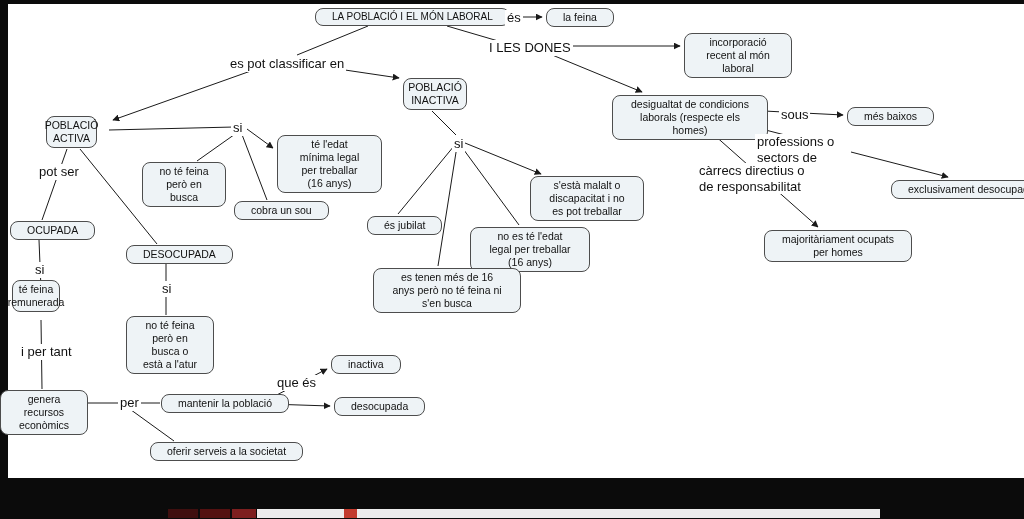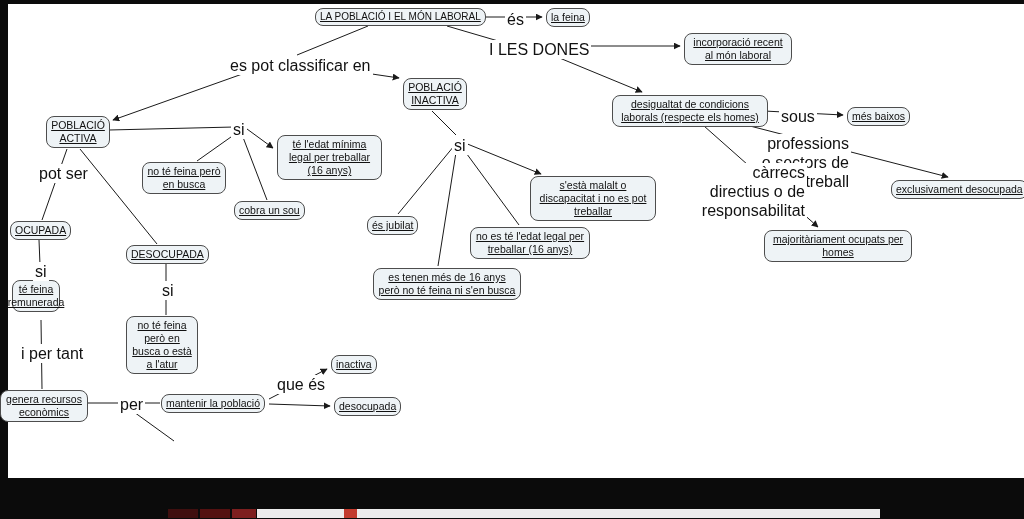--- a/index.html
+++ b/index.html
@@ -13,24 +13,24 @@
   *{margin:0;padding:0;box-sizing:border-box;}
   body{width:1024px;height:519px;background:var(--frame-bg);position:relative;overflow:hidden;
        font-family:"Liberation Sans",sans-serif;}
   .screen{position:absolute;inset:0;}
   .canvas{position:absolute;left:8px;top:4px;width:1016px;height:474px;background:var(--canvas-bg);}
   svg.wires{position:absolute;left:0;top:0;width:1024px;height:478px;z-index:2;}
   svg.wires line{stroke:var(--line-color);stroke-width:1;}
   .node{position:absolute;z-index:3;display:flex;align-items:center;justify-content:center;
         text-align:center;background:var(--node-fill);border:1px solid var(--node-border);
         border-radius:8px;font-size:10.5px;line-height:1.24;color:var(--text-color);
-        padding:2px 4px;min-height:18px;text-decoration:underline;}
+        padding:2px 16px;min-height:18px;}
   .nw{white-space:nowrap;}
-  .link-label{position:absolute;z-index:3;background:var(--canvas-bg);font-size:16px;
-              line-height:1.2;color:var(--text-color);text-align:right;padding:0 2px;}
+  .link-label{position:absolute;z-index:3;background:var(--canvas-bg);font-size:13px;
+              line-height:1.2;color:var(--text-color);text-align:left;padding:0 2px;}
   .bottom-band{position:absolute;left:0;top:478px;width:1024px;height:41px;background:var(--frame-bg);z-index:4;}
   .strip-seg{position:absolute;top:509px;height:9px;z-index:5;}
 </style>
 </head>
 <body>
 
 <div class="screen">
 
   <div class="canvas"></div>
 
@@ -69,38 +69,39 @@
     <line x1="750" y1="126" x2="948" y2="177" marker-end="url(#arr)"></line>
     <line x1="704" y1="126" x2="818" y2="227" marker-end="url(#arr)"></line>
   </svg>
 
   <div class="node nw" style="left:315px;top:8px;font-size:10px">LA POBLACIÓ I EL MÓN LABORAL</div>
   <div class="node nw" style="left:546px;top:8px">la feina</div>
   <div class="node" style="left:684px;top:33px;width:108px">incorporació recent al món laboral</div>
   <div class="node" style="left:403px;top:78px;width:64px">POBLACIÓ INACTIVA</div>
   <div class="node" style="left:612px;top:95px;width:156px">desigualtat de condicions laborals (respecte els homes)</div>
   <div class="node nw" style="left:847px;top:107px">més baixos</div>
-  <div class="node" style="left:46px;top:116px;width:64px">POBLACIÓ ACTIVA</div>
+  <div class="node" style="left:46px;top:116px;width:51px">POBLACIÓ ACTIVA</div>
   <div class="node" style="left:277px;top:135px;width:105px">té l'edat mínima legal per treballar (16 anys)</div>
   <div class="node" style="left:142px;top:162px;width:84px">no té feina però en busca</div>
-  <div class="node" style="left:530px;top:176px;width:126px">s'està malalt o discapacitat i no es pot treballar</div>
+  <div class="node" style="left:530px;top:176px;width:114px">s'està malalt o discapacitat i no es pot treballar</div>
   <div class="node nw" style="left:891px;top:180px">exclusivament desocupada</div>
   <div class="node nw" style="left:234px;top:201px">cobra un sou</div>
   <div class="node nw" style="left:367px;top:216px">és jubilat</div>
   <div class="node nw" style="left:10px;top:221px">OCUPADA</div>
   <div class="node" style="left:470px;top:227px;width:120px">no es té l'edat legal per treballar (16 anys)</div>
   <div class="node" style="left:764px;top:230px;width:148px">majoritàriament ocupats per homes</div>
   <div class="node nw" style="left:126px;top:245px">DESOCUPADA</div>
   <div class="node" style="left:373px;top:268px;width:148px">es tenen més de 16 anys però no té feina ni s'en busca</div>
   <div class="node" style="left:12px;top:280px;width:48px">té feina remunerada</div>
-  <div class="node" style="left:126px;top:316px;width:72px">no té feina però en busca o està a l'atur</div>
+  <div class="node" style="left:126px;top:316px;width:88px">no té feina però en busca o està a l'atur</div>
   <div class="node nw" style="left:331px;top:355px">inactiva</div>
   <div class="node" style="left:0px;top:390px;width:88px">genera recursos econòmics</div>
   <div class="node nw" style="left:161px;top:394px">mantenir la població</div>
   <div class="node nw" style="left:334px;top:397px">desocupada</div>
+  <div class="node nw" style="left:150px;top:442px">oferir serveis a la societat</div>
 
   <div class="link-label nw" style="left:505px;top:10px">és</div>
   <div class="link-label nw" style="left:487px;top:40px">I LES DONES</div>
   <div class="link-label nw" style="left:228px;top:56px">es pot classificar en</div>
   <div class="link-label nw" style="left:231px;top:120px">si</div>
   <div class="link-label nw" style="left:37px;top:164px">pot ser</div>
   <div class="link-label nw" style="left:779px;top:107px">sous</div>
   <div class="link-label" style="left:755px;top:134px;width:96px">professions o sectors de treball</div>
   <div class="link-label nw" style="left:452px;top:136px">si</div>
   <div class="link-label" style="left:697px;top:163px;width:110px">càrrecs directius o de responsabilitat</div>

